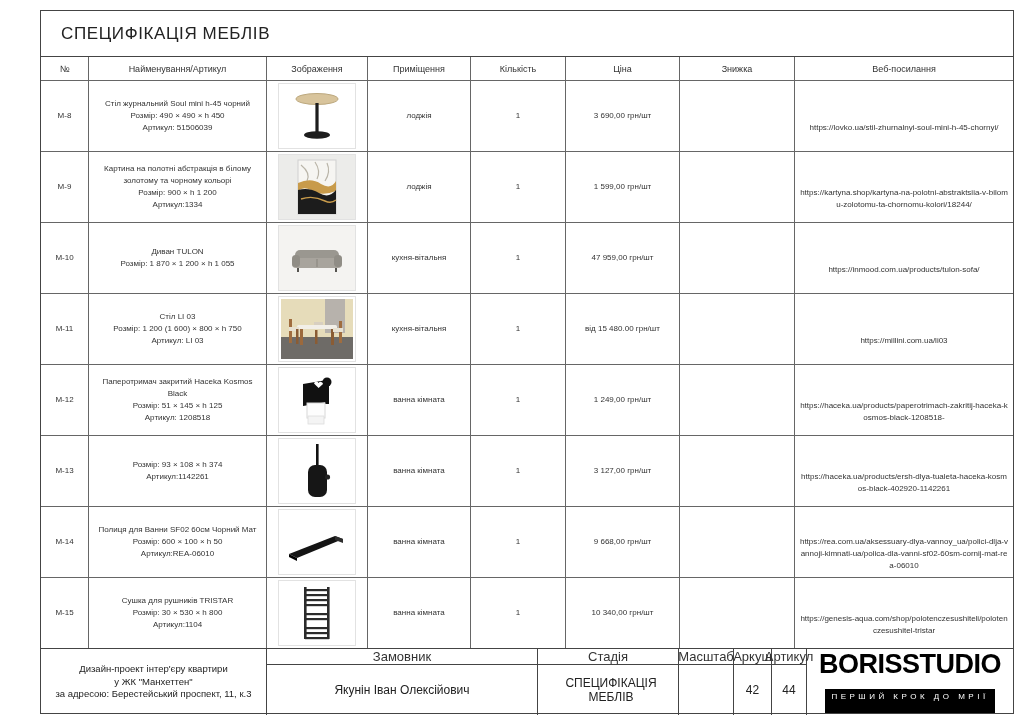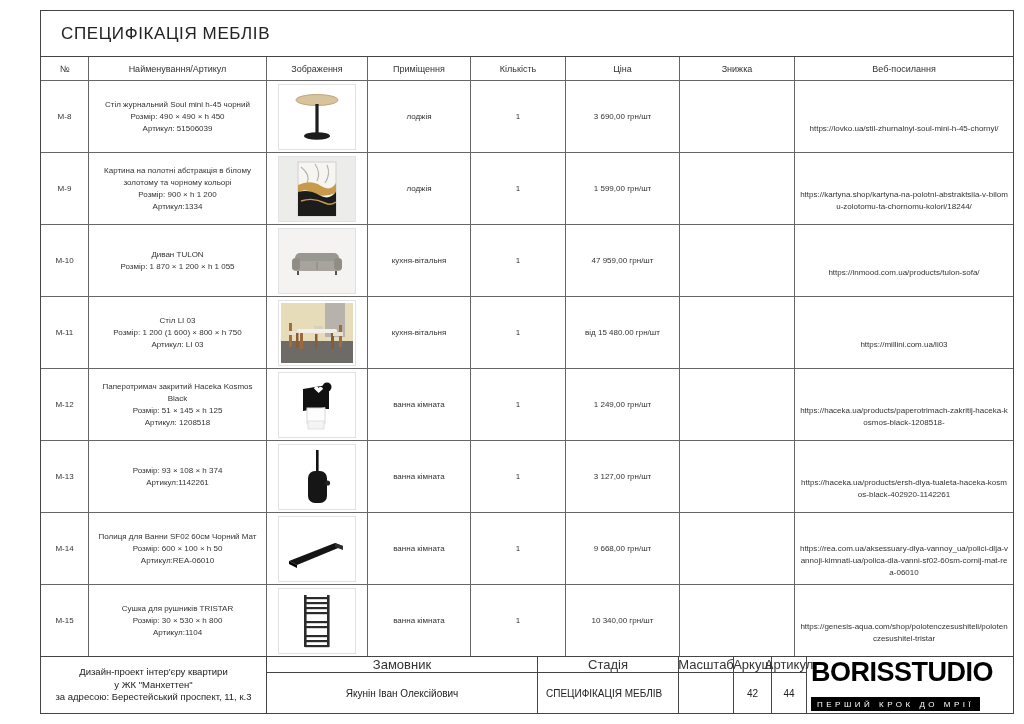--- a/index.html
+++ b/index.html
@@ -25,28 +25,28 @@
   .cell-line:empty{display:none;}
   .linktext{word-break:break-all;margin-top:24px;}
   .imgbox{width:76px;height:64px;background:#fff;border:1px solid #e2e2e2;
           display:flex;align-items:center;justify-content:center;}
   
   .tblock{flex:0 0 46px;display:grid;grid-template-columns:226px 271px 141px 55px 38px 35px 1fr;}
   .fcell{border-right:1px solid #444;box-sizing:border-box;display:flex;flex-direction:column;min-width:0;}
   .fcell:last-child{border-right:none;}
   .flabel{flex:0 0 15px;border-bottom:1px solid #444;display:flex;align-items:center;
           justify-content:center;font-size:13px;color:#333;}
-  .fvalue{flex:1;display:flex;align-items:center;justify-content:center;font-size:10px;color:#222;
-          text-align:right;padding:0 2px;}
+  .fvalue{flex:1;display:flex;align-items:center;justify-content:center;font-size:12px;color:#222;
+          text-align:center;padding:0 2px;}
   .project{justify-content:center;align-items:center;text-align:center;font-size:9.5px;
            line-height:1.35;color:#222;display:flex;}
-  .logo{align-items:flex-start;justify-content:center;padding:2px 4px;}
+  .logo{align-items:center;justify-content:center;padding:2px 4px;}
   .logo-name{font-size:27px;font-weight:bold;letter-spacing:-.5px;color:#000;line-height:1;
              transform:scaleY(1.05);white-space:nowrap;}
-  .logo-bar{background:#000;color:#fff;font-size:8px;letter-spacing:3.5px;padding:3px 6px 2px;
+  .logo-bar{background:#000;color:#fff;font-size:8px;letter-spacing:3.5px;padding:3px 6px 12px;
             margin-top:11px;white-space:nowrap;}
 </style>
 </head>
 <body>
 
 <div class="sheet">
   <div class="frame">
 
     <div class="titlebar">
       <span>СПЕЦИФІКАЦІЯ МЕБЛІВ</span>

